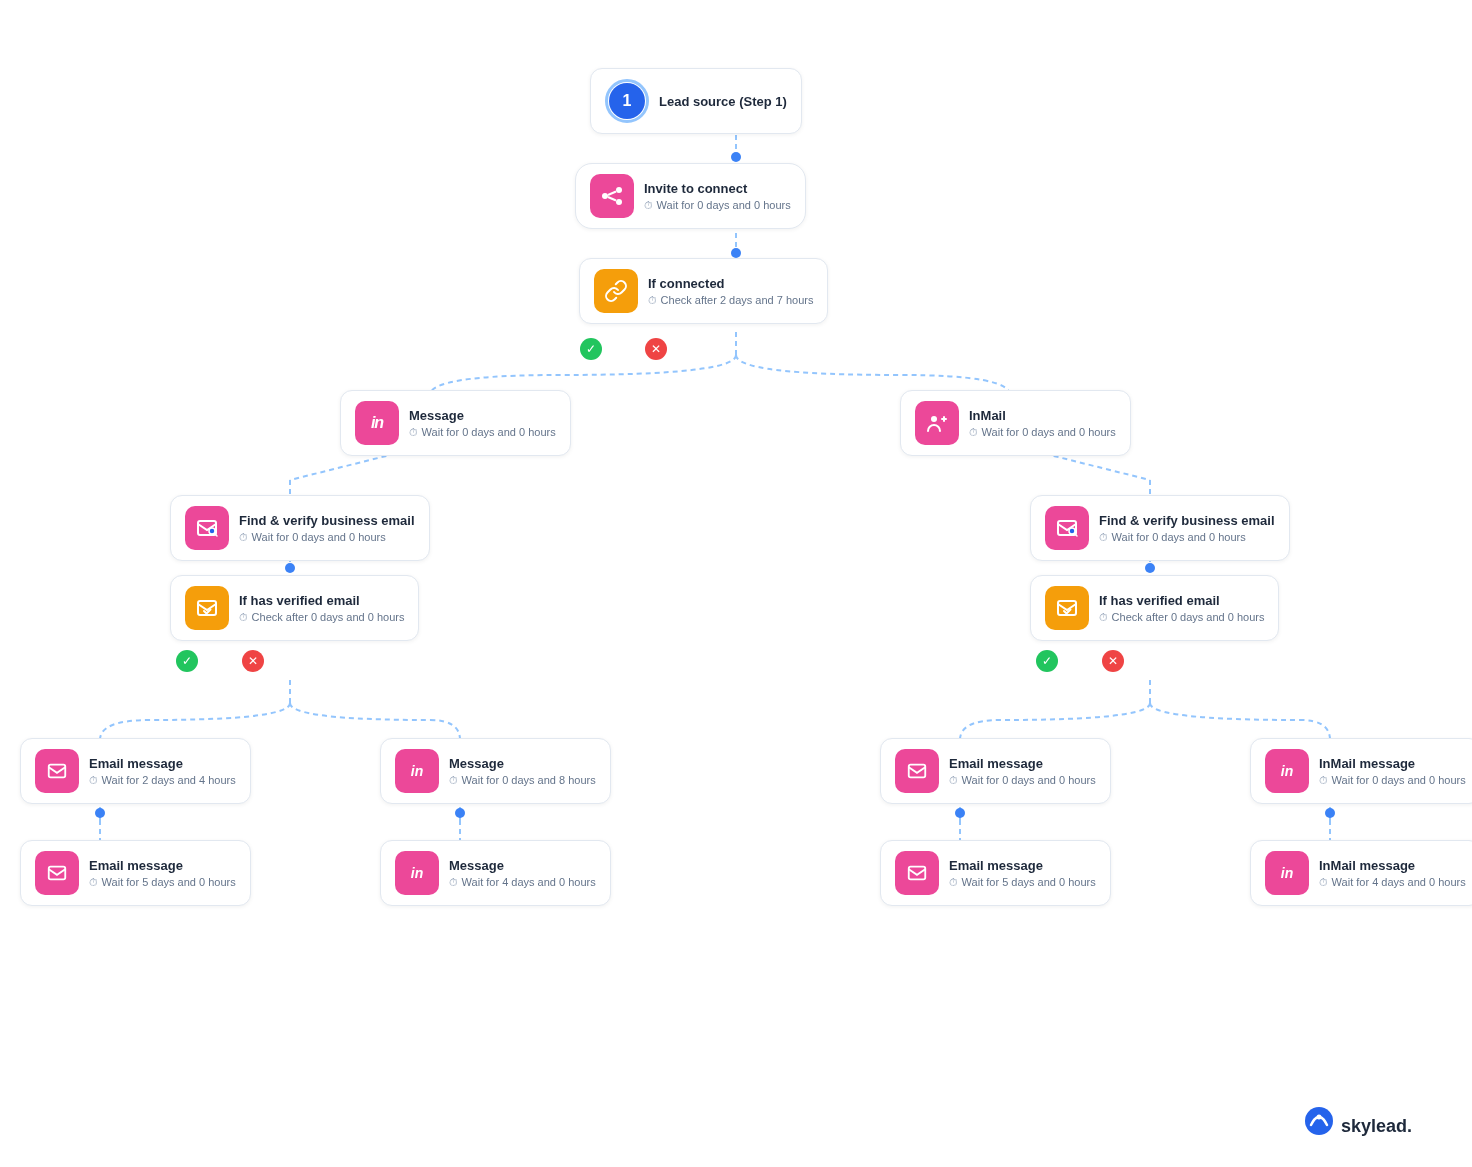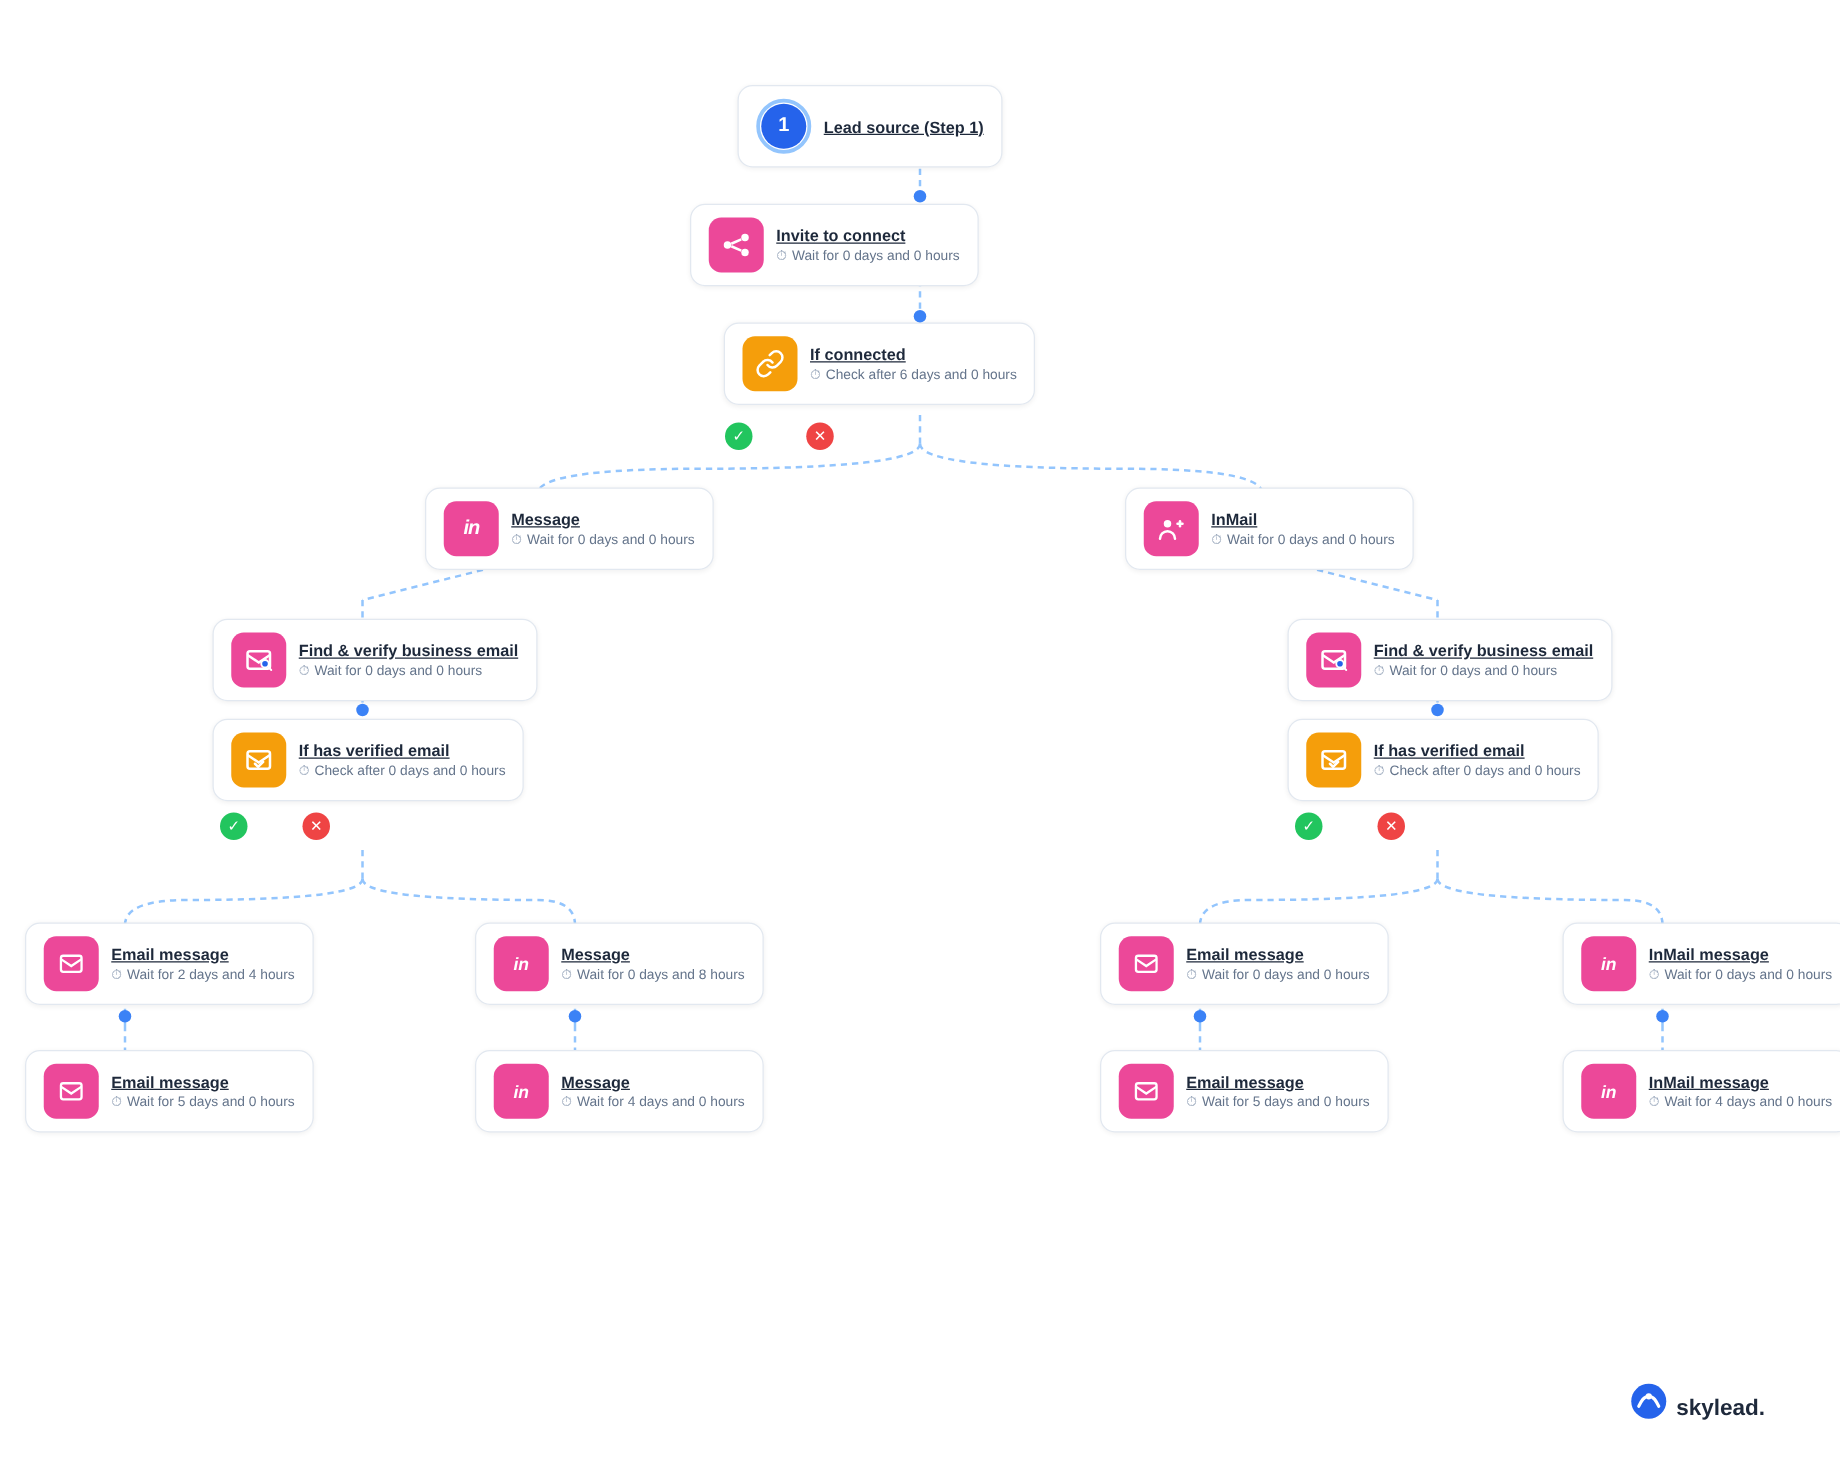--- a/index.html
+++ b/index.html
@@ -51,21 +51,20 @@
       display: flex;
       flex-direction: column;
       gap: 3px;
     }
 
     .node-title {
       font-size: 13px;
       font-weight: 700;
       color: #1e293b;
       white-space: nowrap;
-      text-decoration: underline;
     }
 
     .node-subtitle {
       font-size: 11px;
       color: #64748b;
       display: flex;
       align-items: center;
       gap: 4px;
       white-space: nowrap;
     }
@@ -199,21 +198,21 @@
     <div class="node-icon icon-blue" style="font-size:18px; font-weight:800; border-radius:50%; width:44px; height:44px; border:3px solid #93c5fd; background:transparent; color:#2563eb;">
       <span style="background:#2563eb; color:#fff; width:36px; height:36px; border-radius:50%; display:flex; align-items:center; justify-content:center; font-size:16px; font-weight:800;">1</span>
     </div>
     <div class="node-info">
       <div class="node-title">Lead source (Step 1)</div>
     </div>
   </div>
 
   <div class="dot" style="left:731px; top:152px;"></div>
 
-  <div class="node" style="left:552px; top:163px; min-width:220px;">
+  <div class="node" style="left:575px; top:163px; min-width:220px;border-radius:17px;">
     <div class="node-icon icon-blue">
 
       <svg width="24" height="24" viewBox="0 0 24 24" fill="none">
         <circle cx="5" cy="12" r="3" fill="white"></circle>
         <circle cx="19" cy="6" r="3" fill="white"></circle>
         <circle cx="19" cy="18" r="3" fill="white"></circle>
         <line x1="8" y1="11" x2="16" y2="7.5" stroke="white" stroke-width="2"></line>
         <line x1="8" y1="13" x2="16" y2="16.5" stroke="white" stroke-width="2"></line>
       </svg>
     </div>
@@ -232,21 +231,21 @@
     <div class="node-icon icon-orange">
       <svg width="24" height="24" viewBox="0 0 24 24" fill="none">
         <path d="M10 13a5 5 0 007.54.54l3-3a5 5 0 00-7.07-7.07l-1.72 1.71" stroke="white" stroke-width="2" stroke-linecap="round"></path>
         <path d="M14 11a5 5 0 00-7.54-.54l-3 3a5 5 0 007.07 7.07l1.71-1.71" stroke="white" stroke-width="2" stroke-linecap="round"></path>
       </svg>
     </div>
     <div class="node-info">
       <div class="node-title">If connected</div>
       <div class="node-subtitle">
         <span class="clock-icon">⏱</span>
-        <span>Check after 6 days and 0 hours</span>
+        <span>Check after 2 days and 7 hours</span>
       </div>
     </div>
   </div>
 
   <div class="dot-green" style="position:absolute; left:580px; top:338px; z-index:10;">✓</div>
   <div class="dot-red" style="position:absolute; left:645px; top:338px; z-index:10;">✕</div>
 
   <div class="node" style="left:340px; top:390px; min-width:200px;">
     <div class="node-icon icon-blue" style="font-size:16px; font-weight:900; font-style:italic; letter-spacing:-1px;">in</div>
     <div class="node-info">

